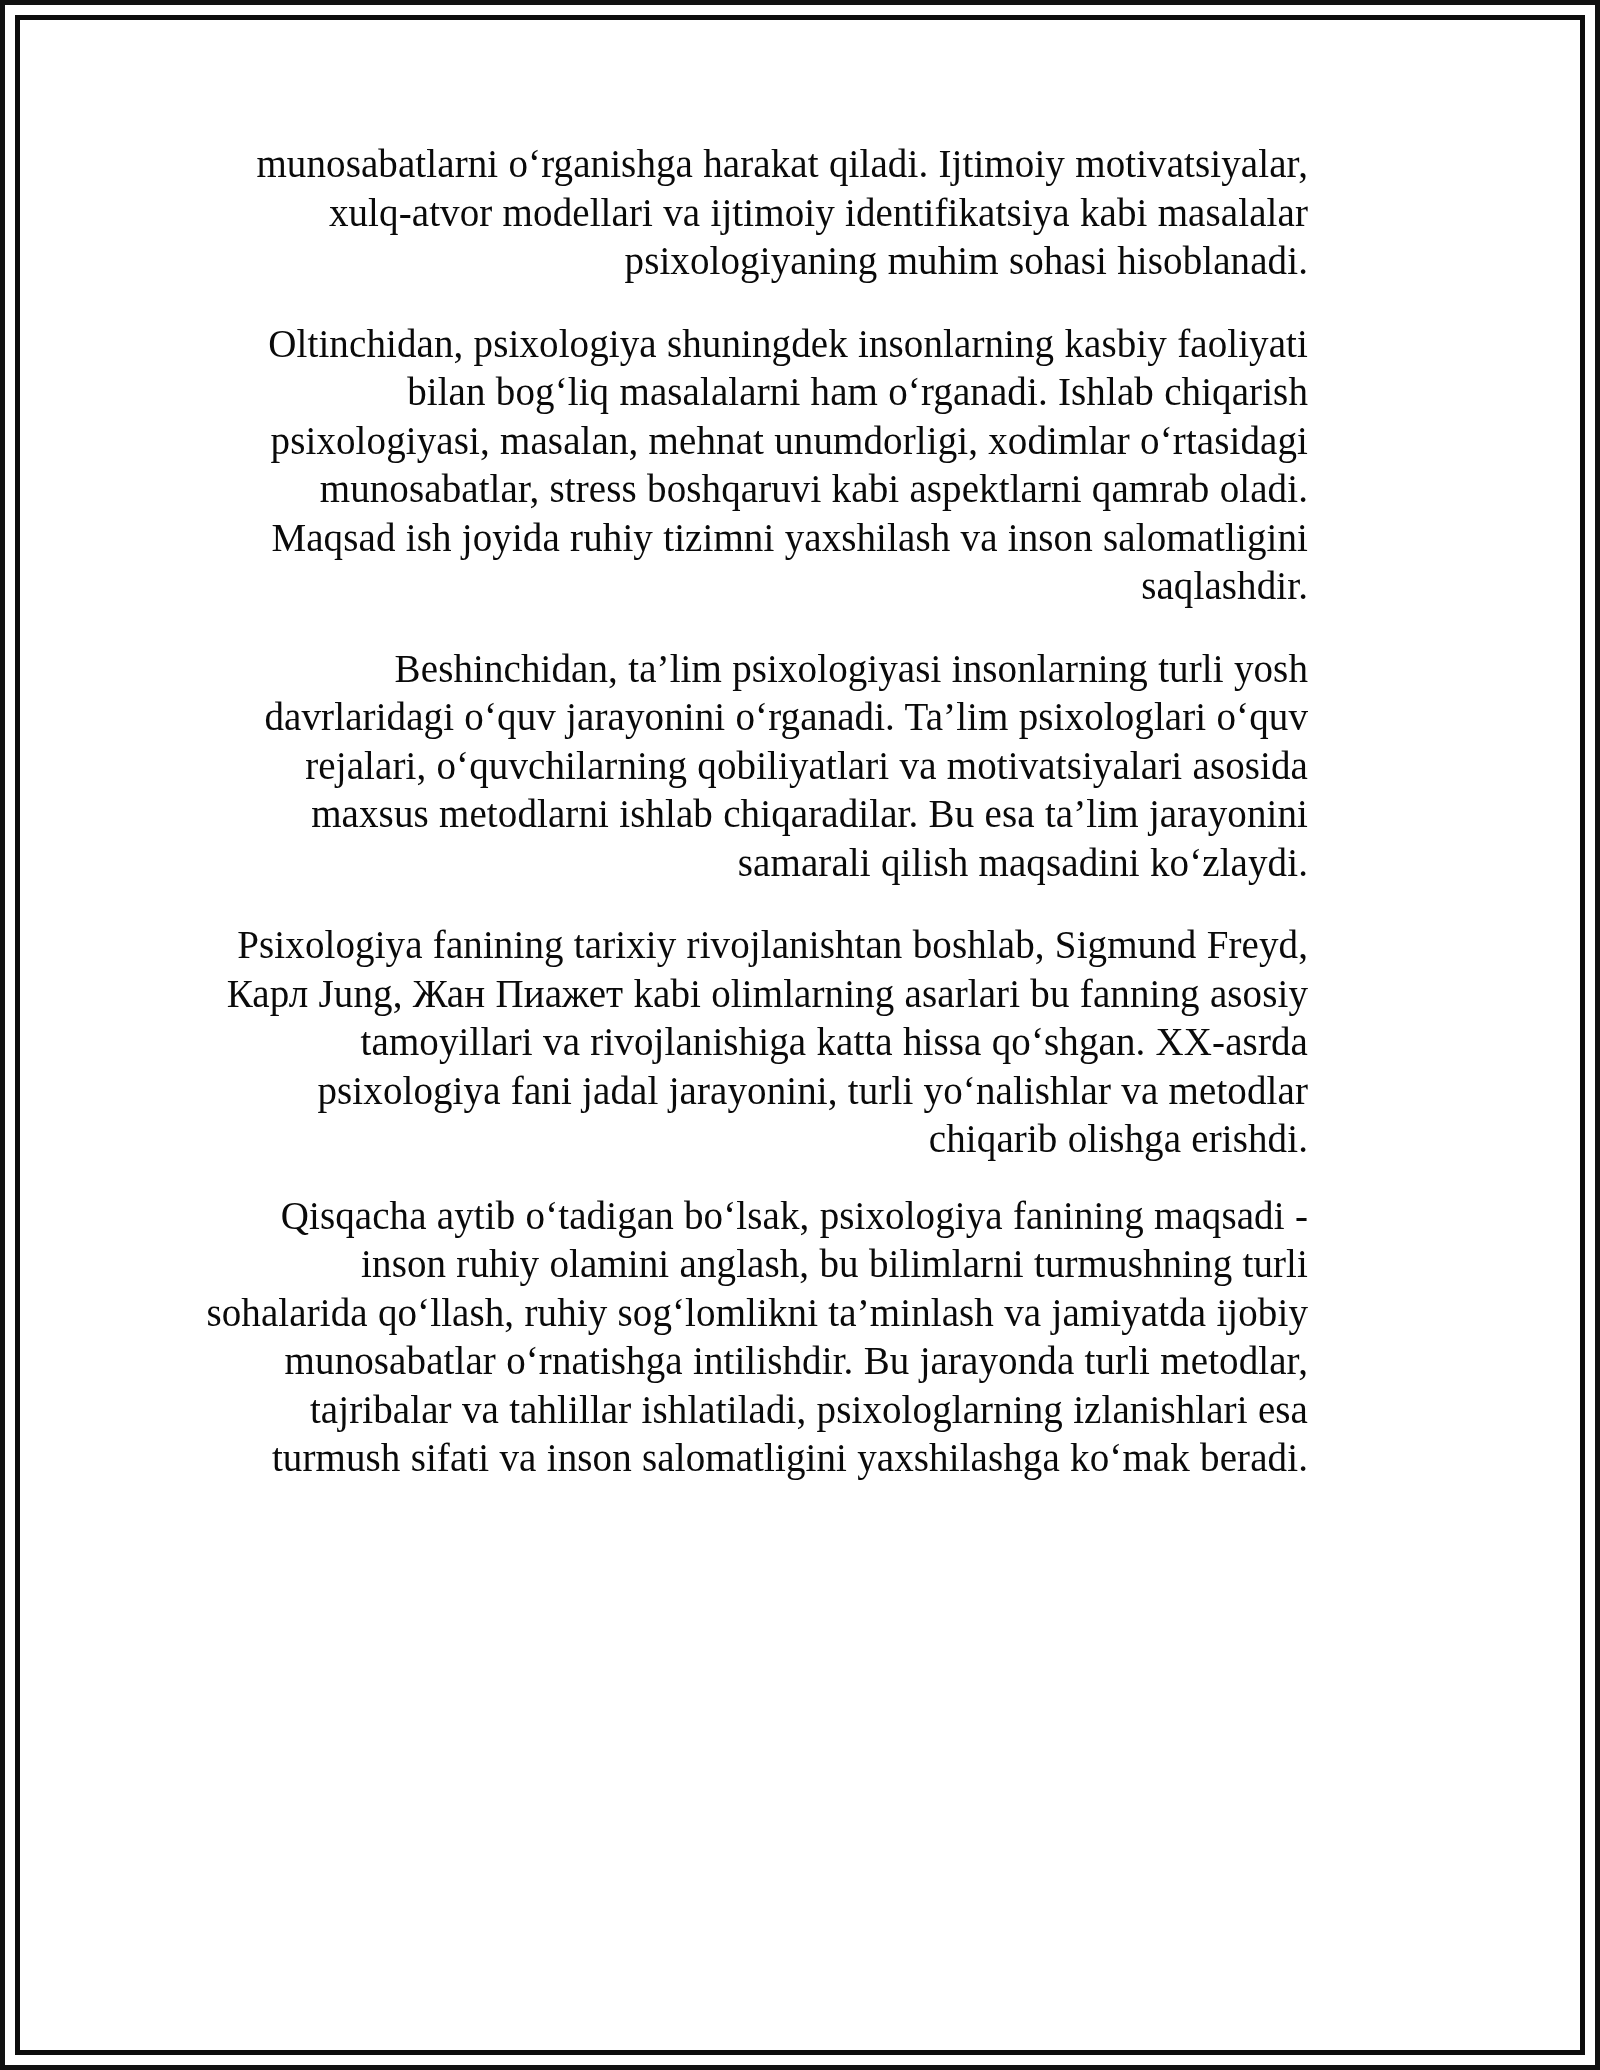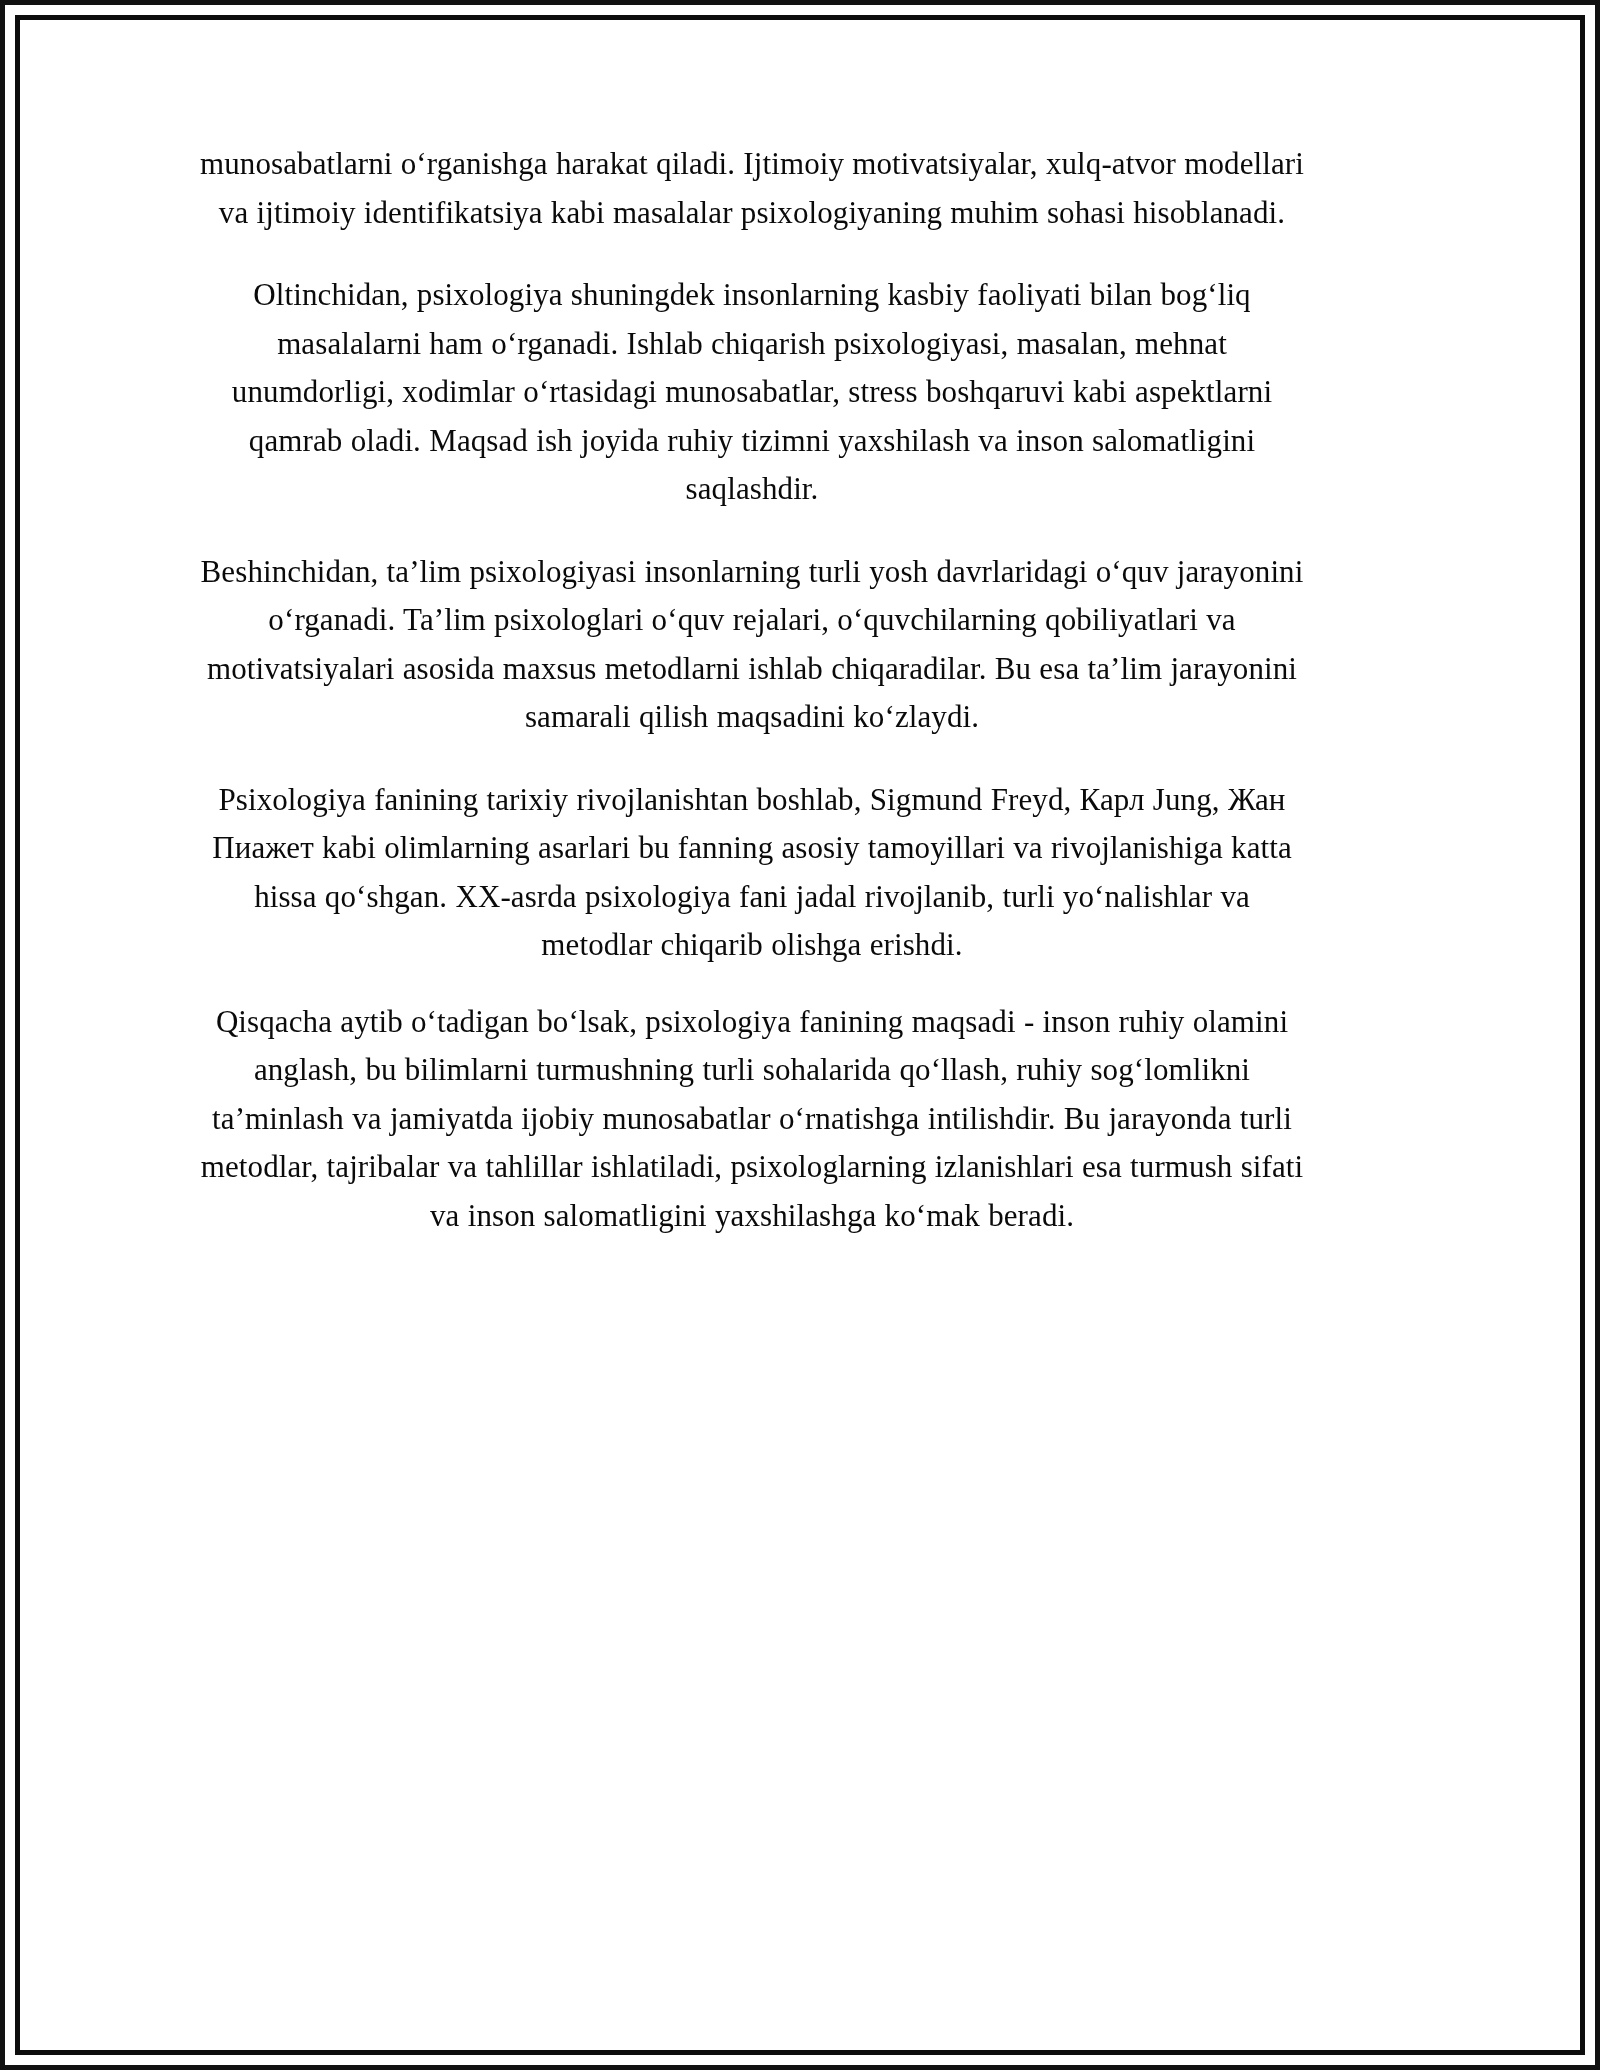--- a/index.html
+++ b/index.html
@@ -56,25 +56,25 @@
     background: #ffffff;
     overflow: hidden;
   }
   .doc-body {
     position: absolute;
     left: 168px;
     top: 120px;
     width: 1120px;
   }
   .doc-paragraph {
-    font-size: 31px;
+    font-size: 39px;
     line-height: 48.5px;
     color: #0a0a0a;
     margin: 0 0 34px 8px;
-    text-align: center;
+    text-align: right;
     letter-spacing: 0.1px;
     word-spacing: 0.4px;
     -webkit-font-smoothing: antialiased;
   }
   .doc-paragraph:last-child {
     margin-bottom: 0;
   }
   
   .doc-paragraph.tight {
     margin-bottom: 28px;
@@ -89,21 +89,21 @@
       <div class="page-surface">
 
         <div class="doc-body">
 
           <p class="doc-paragraph">munosabatlarni o‘rganishga harakat qiladi. Ijtimoiy motivatsiyalar, xulq-atvor modellari va ijtimoiy identifikatsiya kabi masalalar psixologiyaning muhim sohasi hisoblanadi.</p>
 
           <p class="doc-paragraph">Oltinchidan, psixologiya shuningdek insonlarning kasbiy faoliyati bilan bog‘liq masalalarni ham o‘rganadi. Ishlab chiqarish psixologiyasi, masalan, mehnat unumdorligi, xodimlar o‘rtasidagi munosabatlar, stress boshqaruvi kabi aspektlarni qamrab oladi. Maqsad ish joyida ruhiy tizimni yaxshilash va inson salomatligini saqlashdir.</p>
 
           <p class="doc-paragraph">Beshinchidan, ta’lim psixologiyasi insonlarning turli yosh davrlaridagi o‘quv jarayonini o‘rganadi. Ta’lim psixologlari o‘quv rejalari, o‘quvchilarning qobiliyatlari va motivatsiyalari asosida maxsus metodlarni ishlab chiqaradilar. Bu esa ta’lim jarayonini samarali qilish maqsadini ko‘zlaydi.</p>
 
-          <p class="doc-paragraph tight">Psixologiya fanining tarixiy rivojlanishtan boshlab, Sigmund Freyd, Карл Jung, Жан Пиажет kabi olimlarning asarlari bu fanning asosiy tamoyillari va rivojlanishiga katta hissa qo‘shgan. XX-asrda psixologiya fani jadal rivojlanib, turli yo‘nalishlar va metodlar chiqarib olishga erishdi.</p>
+          <p class="doc-paragraph tight">Psixologiya fanining tarixiy rivojlanishtan boshlab, Sigmund Freyd, Карл Jung, Жан Пиажет kabi olimlarning asarlari bu fanning asosiy tamoyillari va rivojlanishiga katta hissa qo‘shgan. XX-asrda psixologiya fani jadal jarayonini, turli yo‘nalishlar va metodlar chiqarib olishga erishdi.</p>
 
           <p class="doc-paragraph tight">Qisqacha aytib o‘tadigan bo‘lsak, psixologiya fanining maqsadi - inson ruhiy olamini anglash, bu bilimlarni turmushning turli sohalarida qo‘llash, ruhiy sog‘lomlikni ta’minlash va jamiyatda ijobiy munosabatlar o‘rnatishga intilishdir. Bu jarayonda turli metodlar, tajribalar va tahlillar ishlatiladi, psixologlarning izlanishlari esa turmush sifati va inson salomatligini yaxshilashga ko‘mak beradi.</p>
 
         </div>
 
       </div>
     </div>
   </div>
 </div>
 

